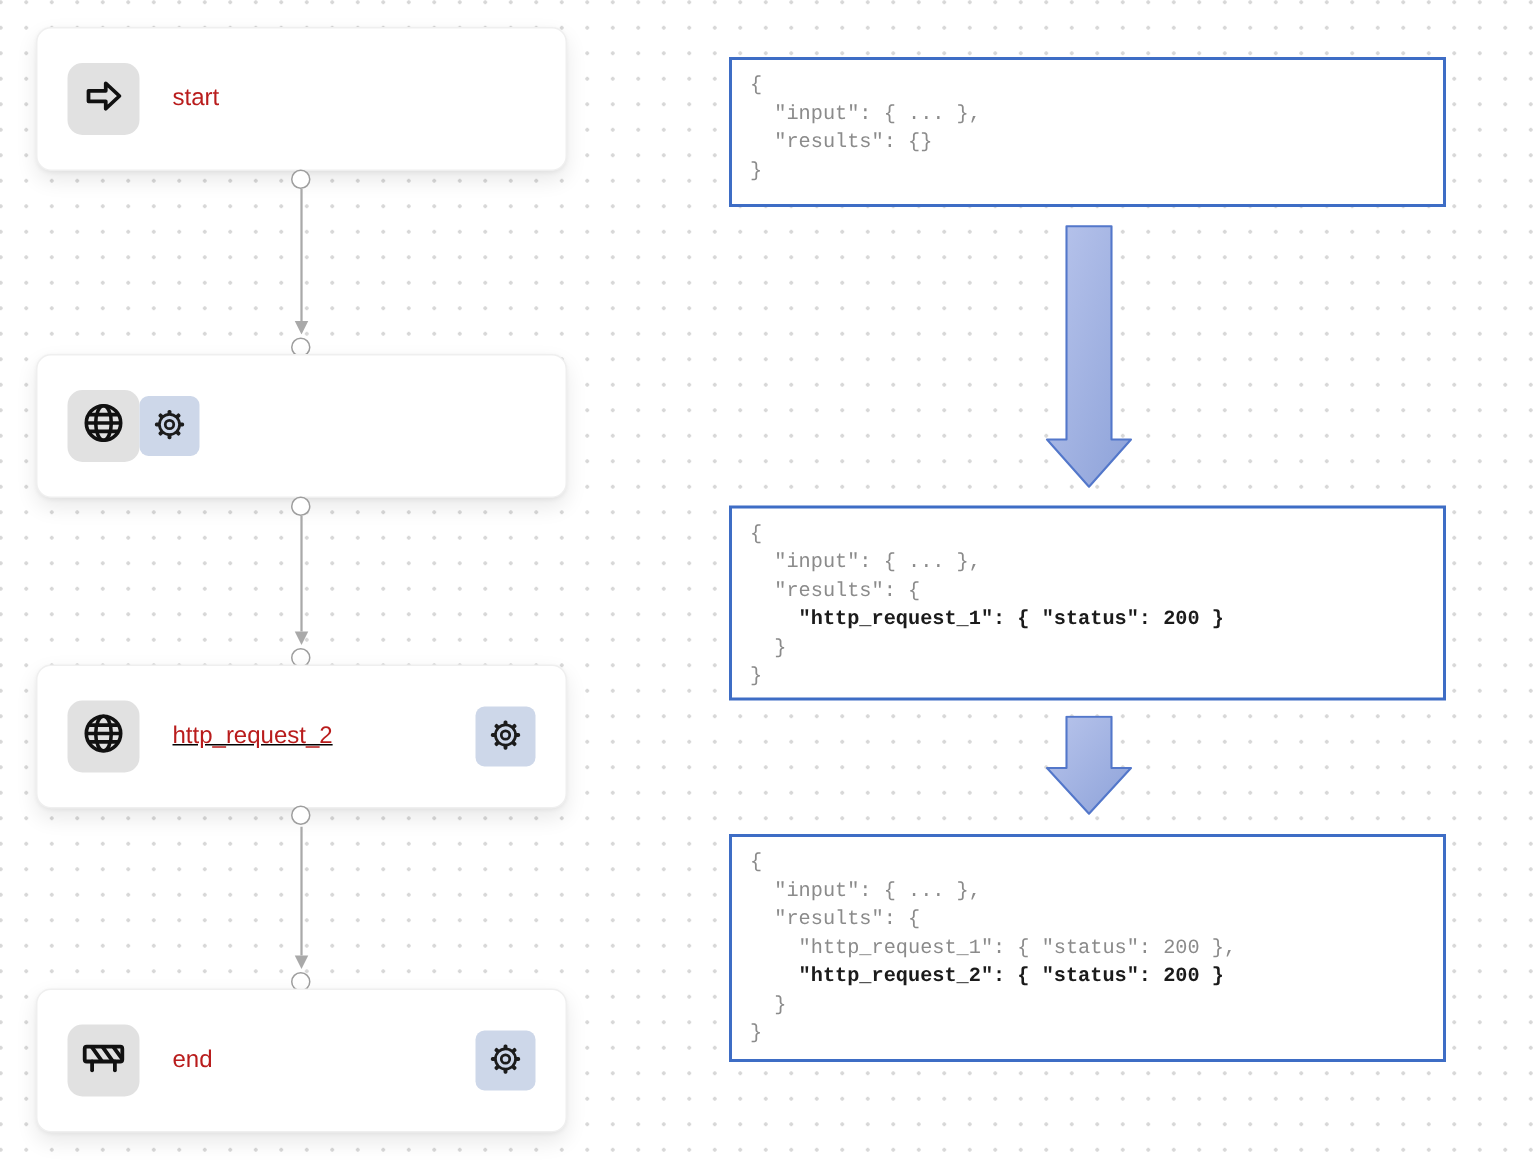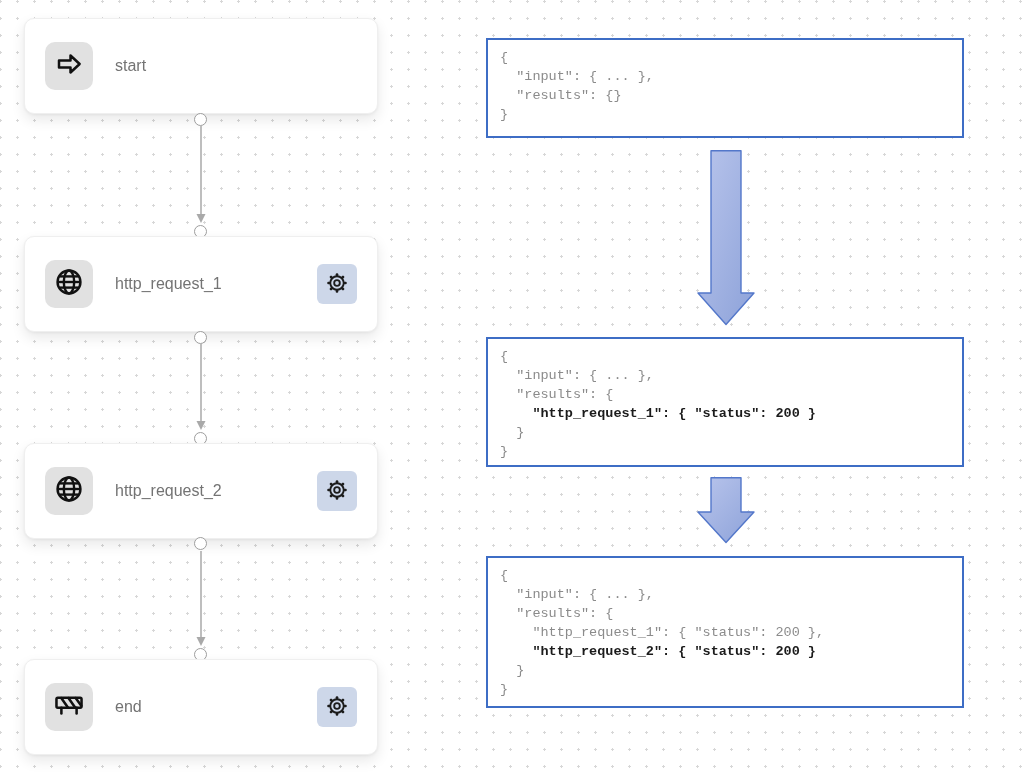--- a/index.html
+++ b/index.html
@@ -18,21 +18,21 @@
   .node {
     position:absolute; left:24px; width:354px; height:96px;
     background:#ffffff; border:1px solid #efefef; border-radius:10px;
     box-shadow: 0 6px 14px rgba(0,0,0,0.09), 0 1px 3px rgba(0,0,0,0.05);
     display:flex; align-items:center; padding:0 20px;
   }
   .node-icon-tile {
     width:48px; height:48px; border-radius:10px; background:#e1e1e1;
     display:flex; align-items:center; justify-content:center; flex:0 0 auto;
   }
-  .node-label { margin-left:22px; font-size:16px; color:#737373; flex:1 1 auto; }
+  .node-label { margin-left:22px; font-size:16px; color:#b91c1c; flex:1 1 auto; }
   .gear-btn {
     width:40px; height:40px; border-radius:6px; background:#cdd7e9; border:none;
     display:flex; align-items:center; justify-content:center; cursor:pointer; flex:0 0 auto;
   }
 
   
   .port {
     position:absolute; width:13px; height:13px; border-radius:50%;
     background:#ffffff; border:1.5px solid #9e9e9e;
   }
@@ -81,21 +81,20 @@
       <span>
         <svg width="32" height="32" viewBox="0 0 24 24" fill="none" stroke="#111111" stroke-width="1.8">
           <circle cx="12" cy="12" r="8.6"></circle>
           <ellipse cx="12" cy="12" rx="3.9" ry="8.6"></ellipse>
           <line x1="3.4" y1="12" x2="20.6" y2="12"></line>
           <line x1="4.8" y1="7.8" x2="19.2" y2="7.8"></line>
           <line x1="4.8" y1="16.2" x2="19.2" y2="16.2"></line>
         </svg>
       </span>
     </div>
-    <span class="node-label">http_request_1</span>
     <button class="gear-btn">
       <span>
         <svg width="26" height="26" viewBox="0 0 24 24">
           <g fill="none" stroke="#1c1c1c" stroke-width="1.7">
             <circle cx="12" cy="12" r="6.2"></circle>
             <circle cx="12" cy="12" r="2.6"></circle>
           </g>
           <g fill="#1c1c1c">
             <rect x="10.8" y="3" width="2.4" height="3.2" rx="1"></rect>
             <rect x="10.8" y="3" width="2.4" height="3.2" rx="1" transform="rotate(45 12 12)"></rect>
@@ -111,21 +110,21 @@
     </button>
   </div>
 
   <div class="port" style="left:194px; top:331px;"></div>
   <svg class="edge" style="left:193px; top:344px;" width="16" height="86">
     <line x1="8" y1="0" x2="8" y2="77" stroke="#a9a9a9" stroke-width="1.5"></line>
     <polygon points="3.5,77 12.5,77 8,86" fill="#a9a9a9"></polygon>
   </svg>
   <div class="port" style="left:194px; top:432px;"></div>
 
-  <div class="node" style="top:443px;">
+  <div class="node" style="top:443px;text-decoration:underline;">
     <div class="node-icon-tile">
       <span>
         <svg width="32" height="32" viewBox="0 0 24 24" fill="none" stroke="#111111" stroke-width="1.8">
           <circle cx="12" cy="12" r="8.6"></circle>
           <ellipse cx="12" cy="12" rx="3.9" ry="8.6"></ellipse>
           <line x1="3.4" y1="12" x2="20.6" y2="12"></line>
           <line x1="4.8" y1="7.8" x2="19.2" y2="7.8"></line>
           <line x1="4.8" y1="16.2" x2="19.2" y2="16.2"></line>
         </svg>
       </span>

